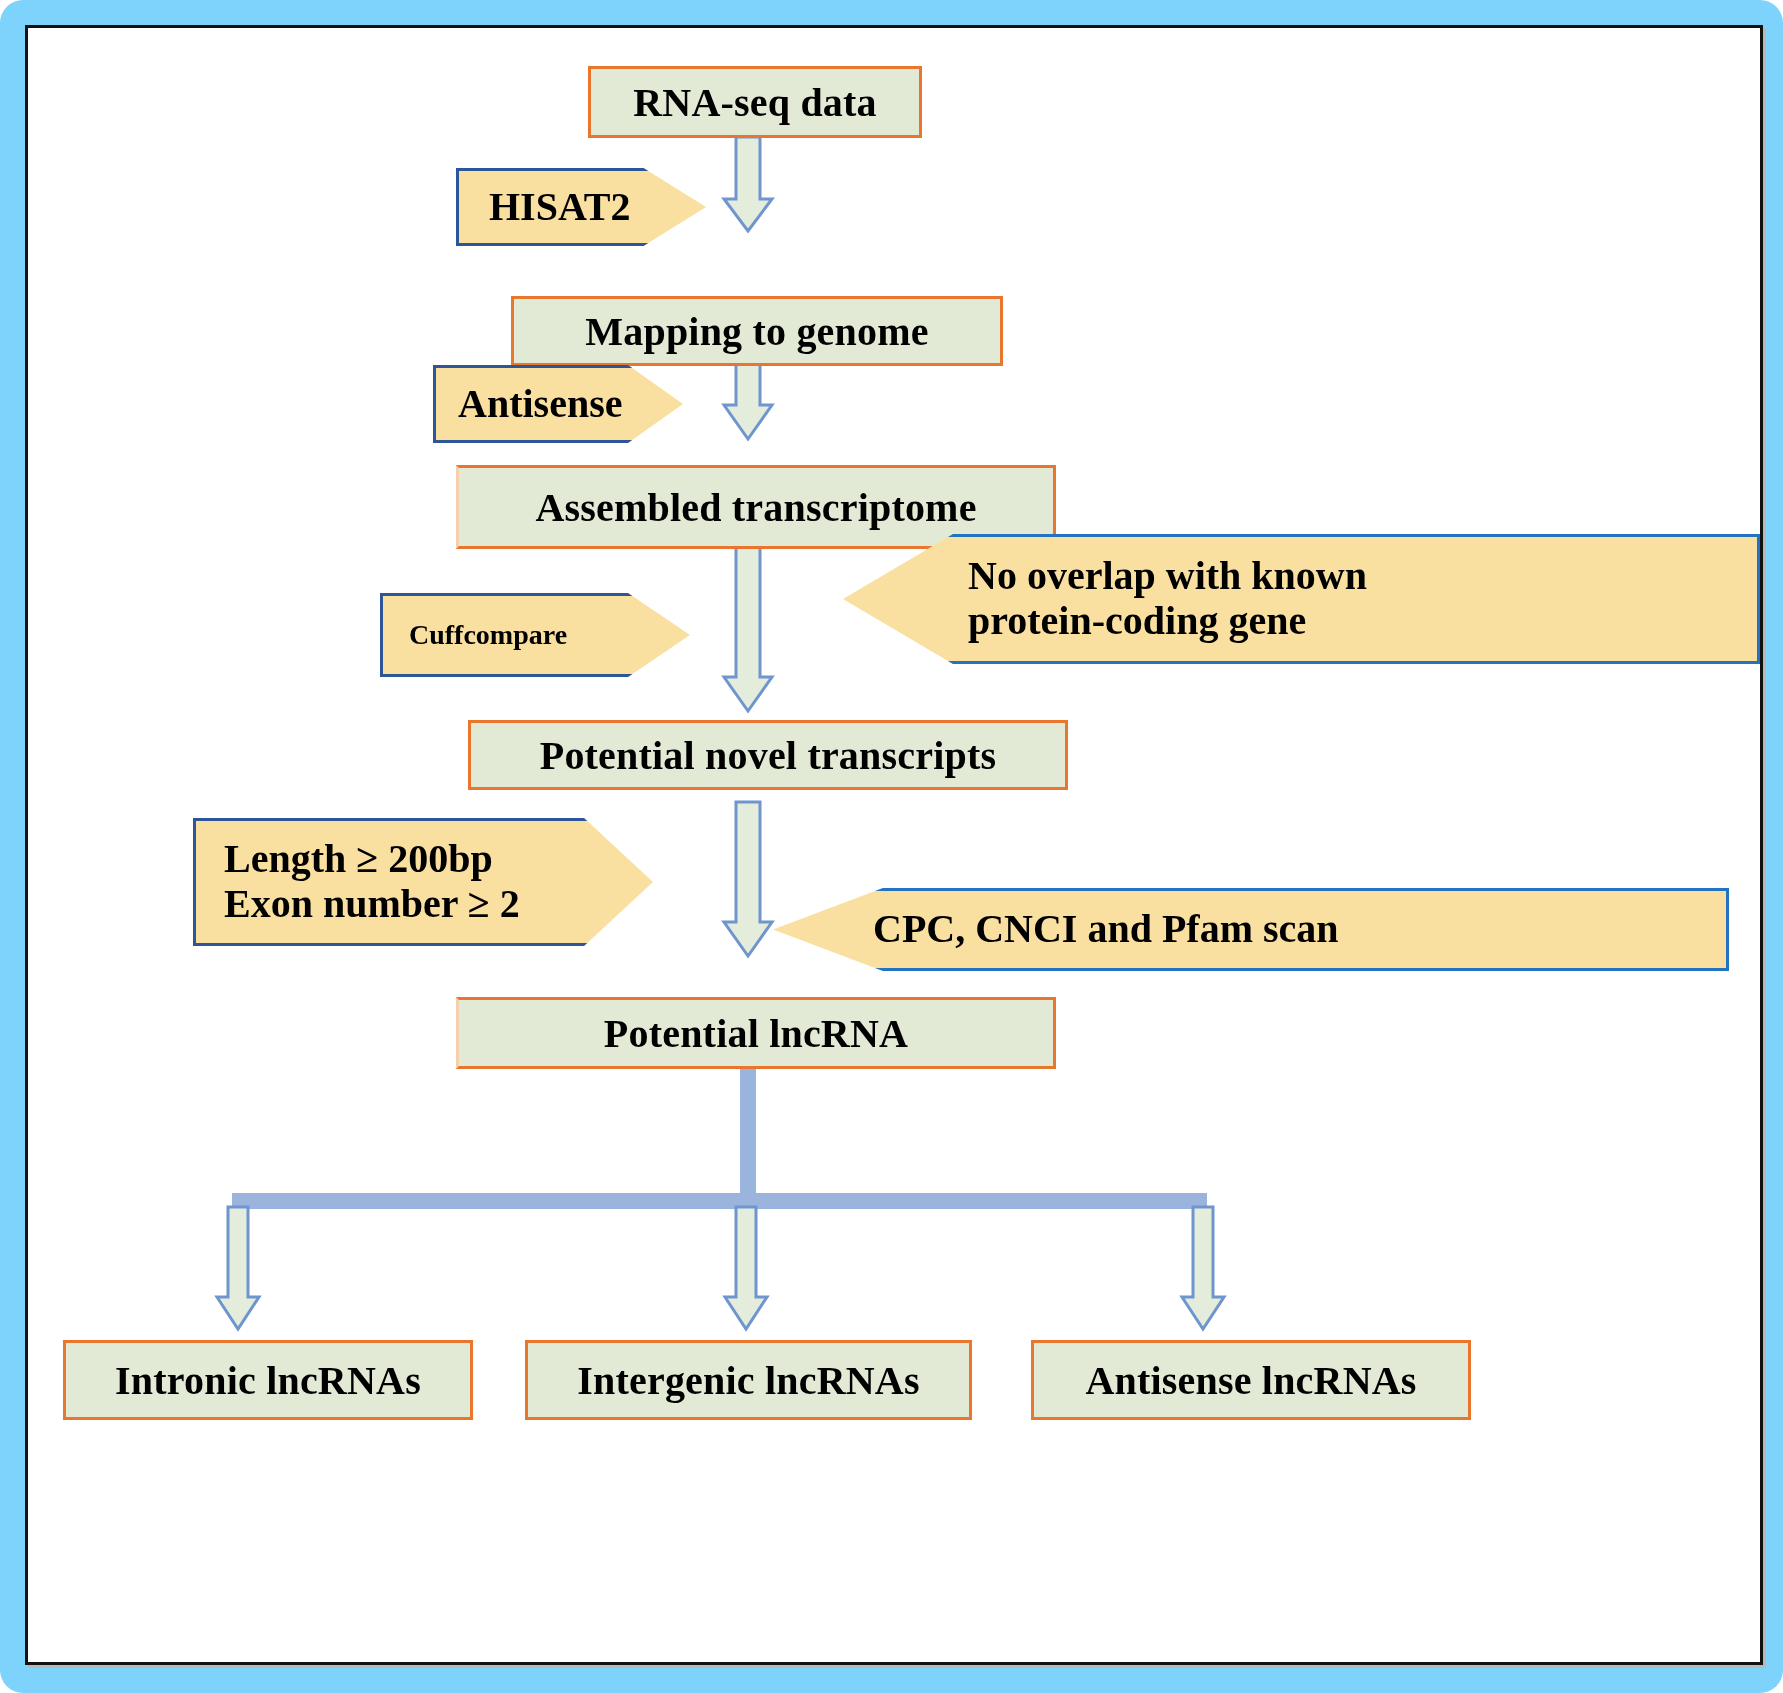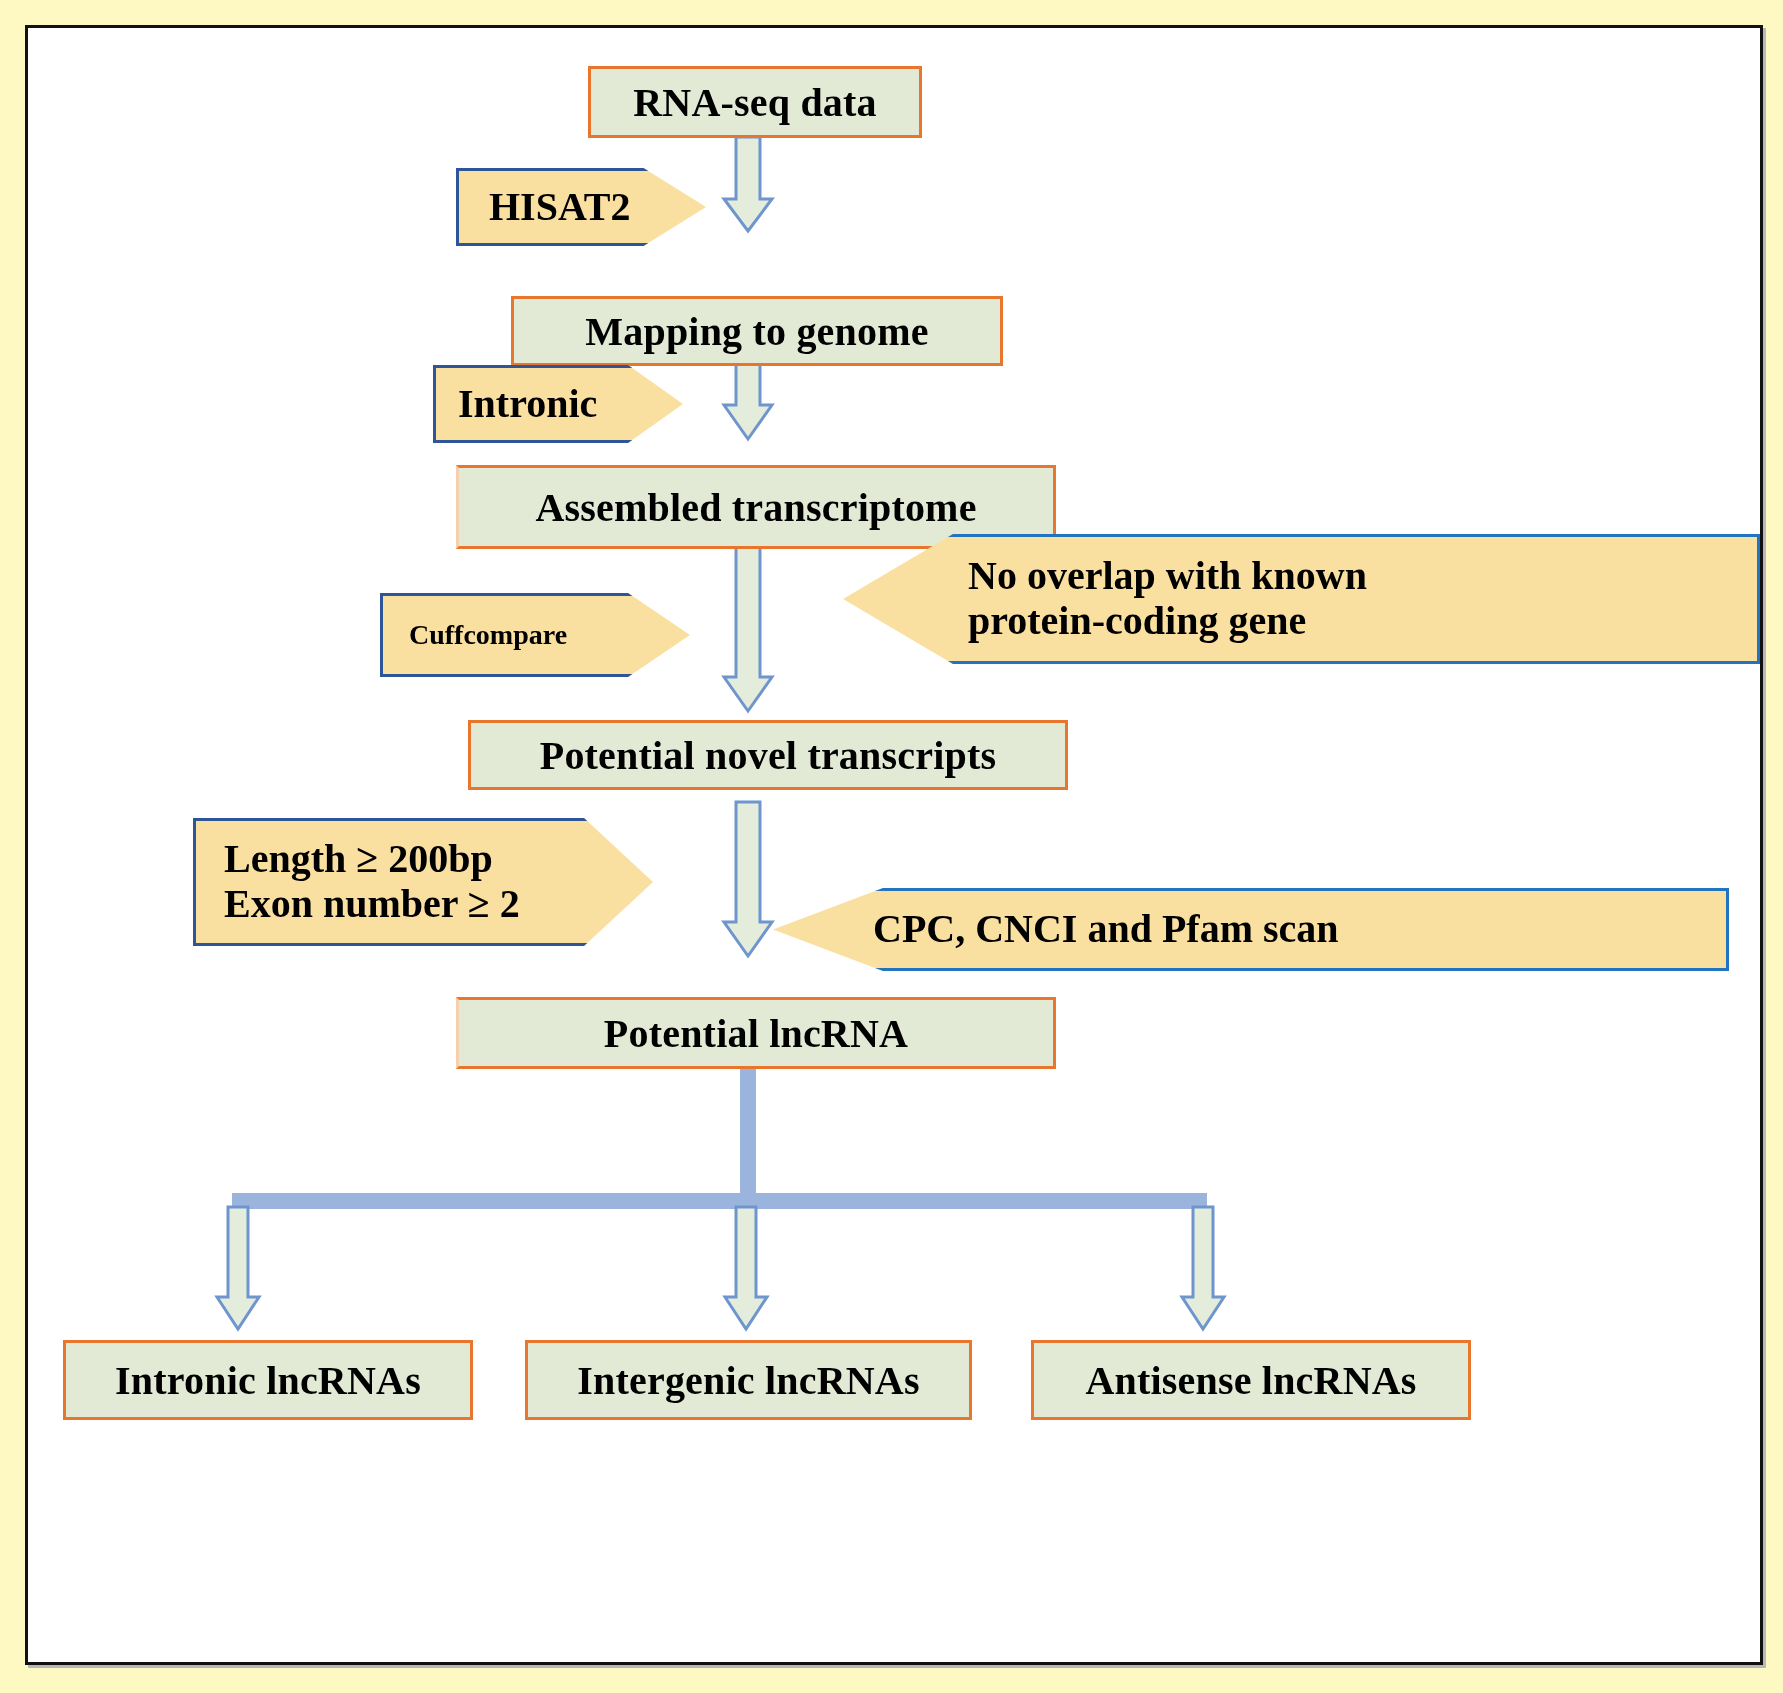--- a/index.html
+++ b/index.html
@@ -7,22 +7,23 @@
     padding: 0;
     background: #ffffff;
   }
   body {
     font-family: "Liberation Serif", "DejaVu Serif", serif;
   }
   #canvas {
     position: relative;
     width: 1783px;
     height: 1693px;
-    background: #fef9c3;
+    background: #7dd3fc;
     overflow: hidden;
+    border-radius: 23px;
   }
   
   #frame {
     position: absolute;
     left: 25px;
     top: 25px;
     width: 1738px;
     height: 1640px;
     border: 3px solid #111111;
     box-sizing: border-box;
@@ -152,21 +153,21 @@
       <span>Antisense lncRNAs</span>
     </div>
 
     <div class="abox right" style="left:428px; top:140px; width:250px; height:78px; padding-left:30px; font-size:40px;
                 clip-path: polygon(0 0, 75% 0, 100% 50%, 75% 100%, 0 100%);">
       <div class="inner nowrap">HISAT2</div>
     </div>
 
     <div class="abox right" style="left:405px; top:337px; width:250px; height:78px; padding-left:22px; font-size:40px;
                 clip-path: polygon(0 0, 78% 0, 100% 50%, 78% 100%, 0 100%);">
-      <div class="inner nowrap">Intronic</div>
+      <div class="inner nowrap">Antisense</div>
     </div>
 
     <div class="abox right" style="left:352px; top:565px; width:310px; height:84px; padding-left:26px; font-size:28px;
                 clip-path: polygon(0 0, 80% 0, 100% 50%, 80% 100%, 0 100%);">
       <div class="inner nowrap">Cuffcompare</div>
     </div>
 
     <div class="abox right" style="left:165px; top:790px; width:460px; height:128px; padding-left:28px; font-size:40px;
                 clip-path: polygon(0 0, 85% 0, 100% 50%, 85% 100%, 0 100%);">
       <div class="inner">

